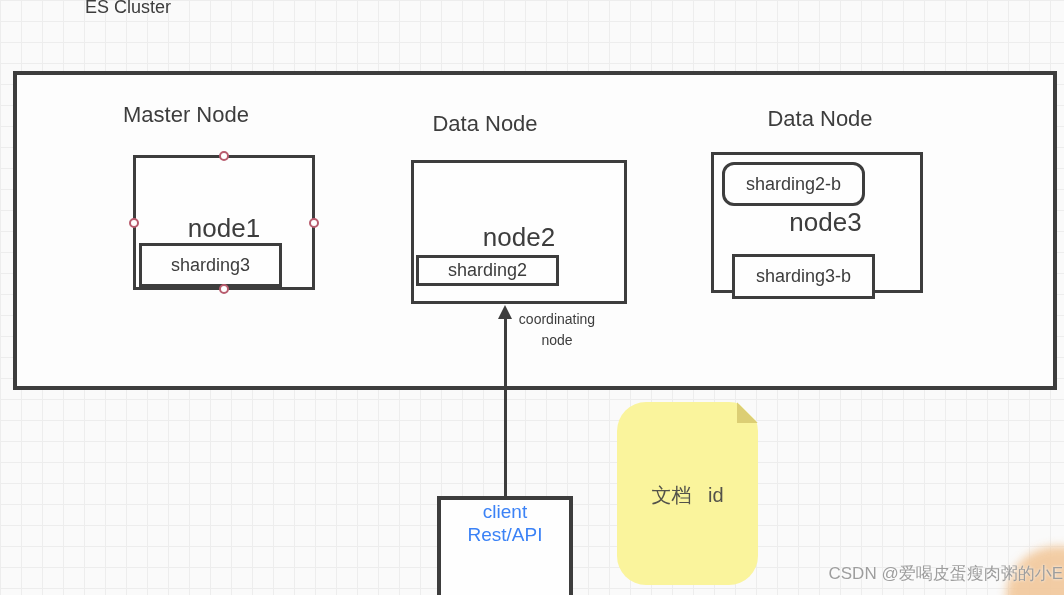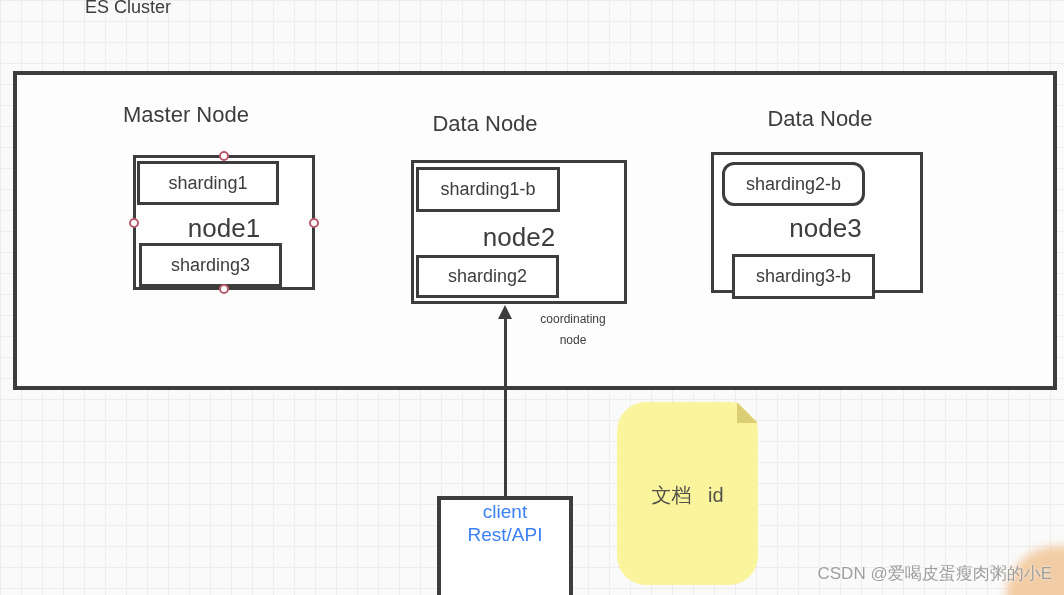--- a/index.html
+++ b/index.html
@@ -40,50 +40,50 @@
   .node3{left:711px;top:152px;width:212px;height:141px;overflow:visible;}
 
   .shard-box{
     position:absolute;border:3px solid var(--line);background:#FEFEFE;
     display:flex;align-items:center;justify-content:center;
     font-size:18px;color:var(--line);
   }
   .node1 .shard-top{left:1px;top:3px;width:142px;height:44px;}
   .node1 .shard-bottom{left:3px;top:85px;width:143px;height:44px;}
   .node2 .shard-top{left:2px;top:4px;width:144px;height:45px;}
-  .node2 .shard-bottom{left:2px;top:92px;width:143px;height:43px;}
+  .node2 .shard-bottom{left:2px;top:92px;width:143px;height:31px;}
   .node3 .shard-top{left:8px;top:7px;width:143px;height:44px;border-radius:12px;}
   .node3 .shard-bottom{left:18px;top:99px;width:143px;height:45px;}
 
   .node-name{
     position:absolute;left:0;width:100%;text-align:center;
     font-size:26px;color:var(--line);
   }
   .node1 .node-name{top:55px;}
   .node2 .node-name{top:59px;}
-  .node3 .node-name{top:58px;padding-left:17px;}
+  .node3 .node-name{top:52px;padding-left:17px;}
 
   .handle{
     position:absolute;width:10px;height:10px;border-radius:50%;
     background:#fff;border:2px solid var(--handle_stroke);
   }
   .handle-top{left:calc(50% - 5px);top:-7px;}
   .handle-bottom{left:calc(50% - 5px);bottom:-7px;}
   .handle-left{left:-7px;top:calc(50% - 5px);}
   .handle-right{right:-7px;top:calc(50% - 5px);}
 
   .arrow-line{left:504px;top:317px;width:3px;height:179px;background:var(--line);}
   .arrow-head{
     left:498px;top:305px;width:0;height:0;
     border-left:7px solid transparent;border-right:7px solid transparent;
     border-bottom:14px solid var(--line);
   }
   .coordinating-label{
-    left:508px;top:309px;width:130px;text-align:center;
-    font-size:12px;line-height:21px;color:var(--line);
+    left:492px;top:309px;width:130px;text-align:center;
+    font-size:14px;line-height:21px;color:var(--line);
   }
   .client-box{
     left:437px;top:496px;width:136px;height:121px;
     border:4px solid var(--line);background:#FEFEFE;
     display:flex;flex-direction:column;align-items:center;justify-content:flex-start;
     font-size:19px;line-height:23px;color:#3b82f6;
   }
   .sticky-note{
     left:617px;top:402px;width:141px;height:183px;
     background:var(--note_fill);
@@ -93,21 +93,21 @@
   .note-fold{
     position:absolute;left:120px;top:0;width:21px;height:21px;
     background:var(--note_fold);
     clip-path:polygon(0 0,100% 100%,0 100%);
   }
   .note-text{
     position:absolute;left:0;top:80px;width:100%;text-align:center;
     font-size:20px;color:#53524a;white-space:pre;
   }
   .watermark{
-    right:12px;top:562px;font-size:17px;color:var(--watermark_text);
+    right:1px;top:562px;font-size:17px;color:var(--watermark_text);
     text-shadow:0 0 3px #fff;white-space:nowrap;
   }
   .corner-blob{
     left:1006px;top:546px;width:105px;height:100px;border-radius:50%;
     background:var(--blob);filter:blur(5px);opacity:.9;
   }
 </style>
 </head>
 <body>
 
@@ -115,37 +115,31 @@
 
   <div class="abs diagram-title">ES Cluster</div>
 
   <div class="abs cluster-box"></div>
 
   <div class="abs role-label role-master">Master Node</div>
   <div class="abs role-label role-data2">Data Node</div>
   <div class="abs role-label role-data3">Data Node</div>
 
   <div class="abs node-box node1">
-    <div class="shard-box shard-top">
-      <span>sharding1</span>
-    </div>
     <div class="node-name">node1</div>
     <div class="shard-box shard-bottom">
       <span>sharding3</span>
     </div>
     <div class="handle handle-top"></div>
     <div class="handle handle-bottom"></div>
     <div class="handle handle-left"></div>
     <div class="handle handle-right"></div>
   </div>
 
   <div class="abs node-box node2">
-    <div class="shard-box shard-top">
-      <span>sharding1-b</span>
-    </div>
     <div class="node-name">node2</div>
     <div class="shard-box shard-bottom">
       <span>sharding2</span>
     </div>
   </div>
 
   <div class="abs node-box node3">
     <div class="shard-box shard-top">
       <span>sharding2-b</span>
     </div>

